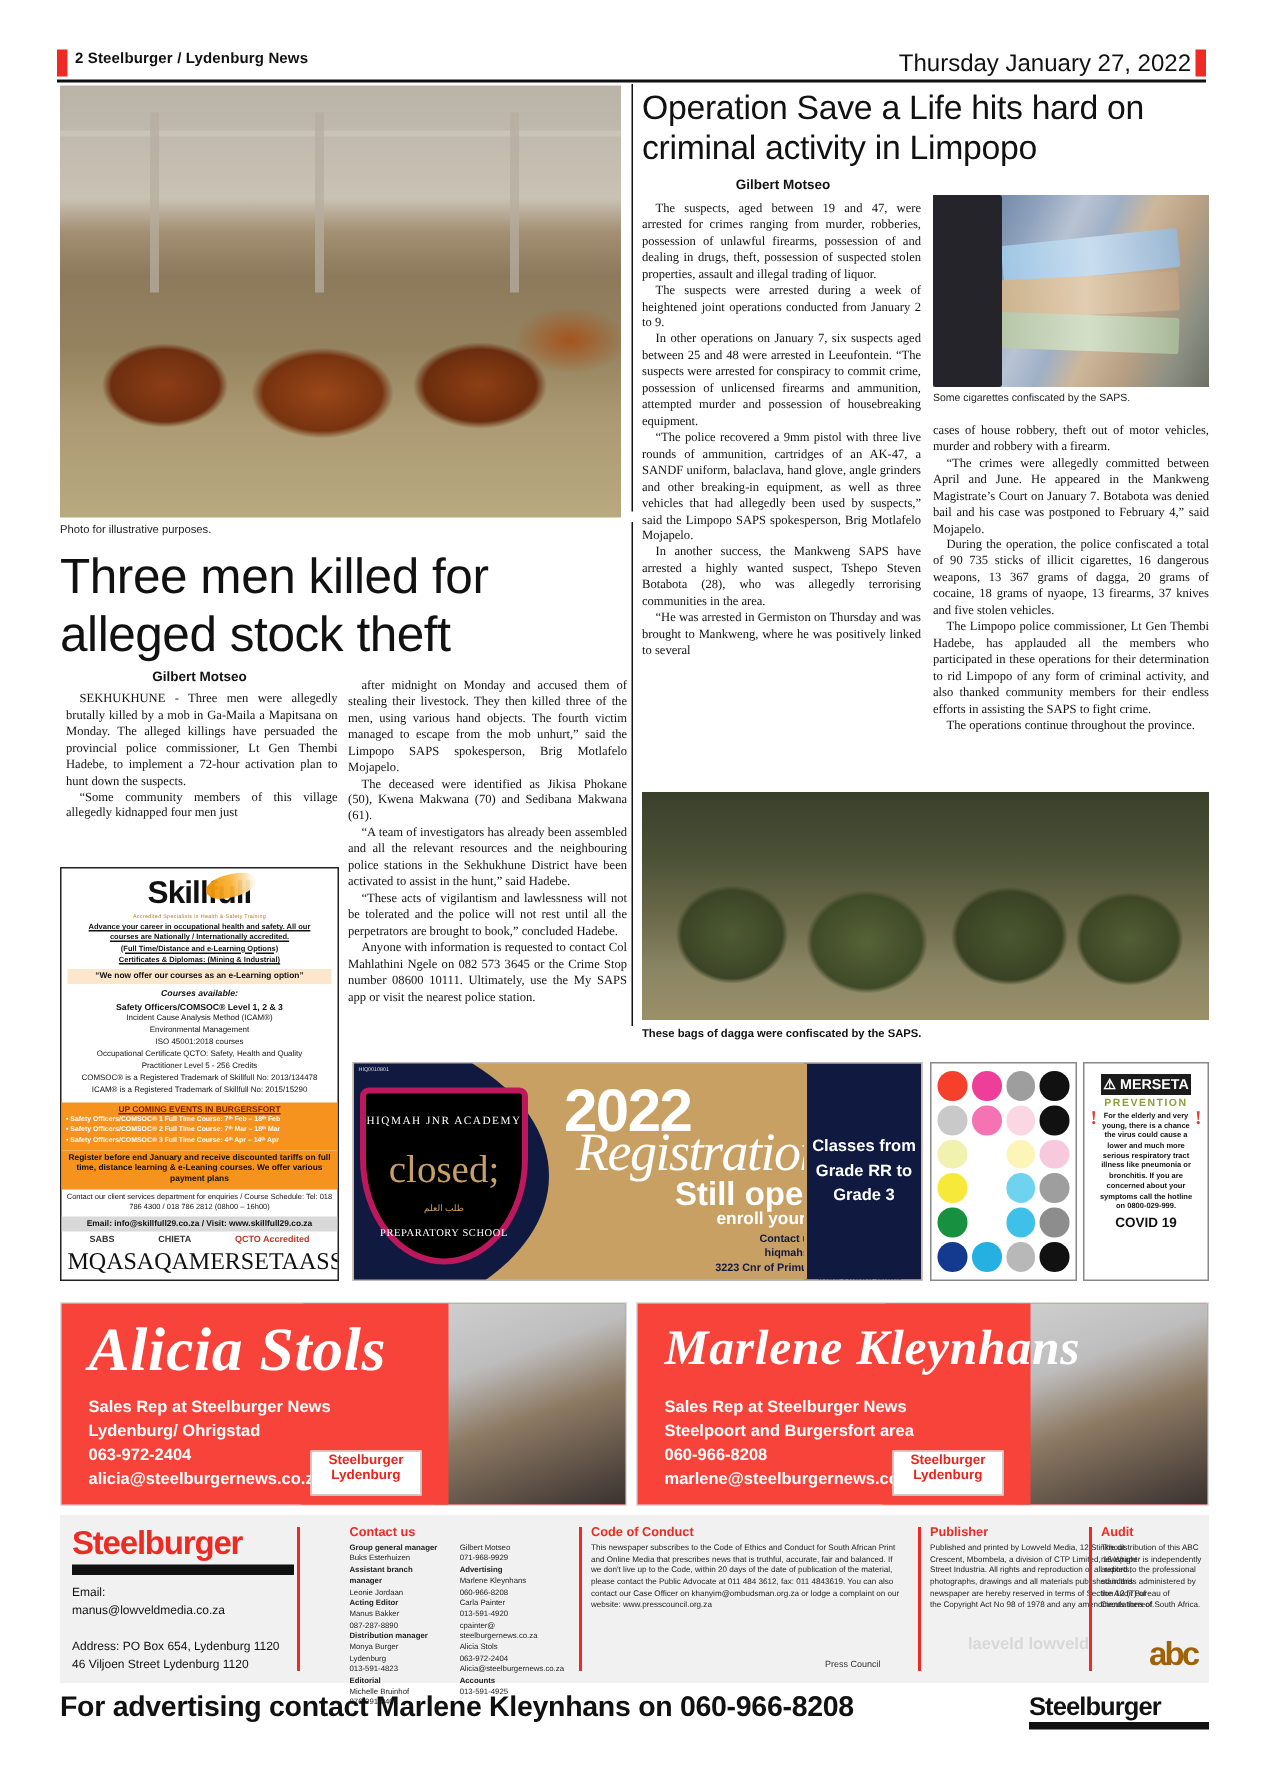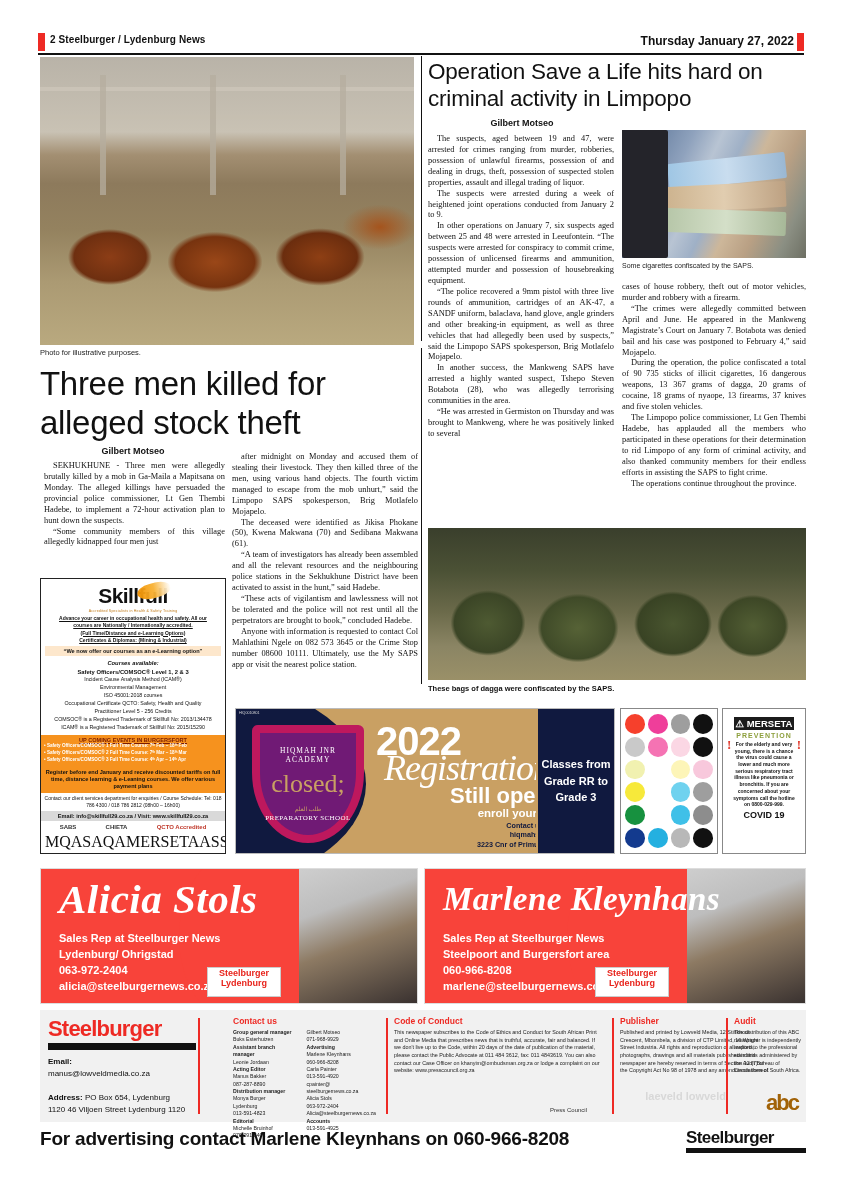--- a/index.html
+++ b/index.html
@@ -16,21 +16,21 @@
 
   
   .top-bar { position:absolute; left:38px; top:33px; width:766px; height:20px; }
   .top-bar .redtick { position:absolute; left:0; top:0; width:7px; height:18px; background:#ee2a24; }
   .top-bar .folio { position:absolute; left:12px; top:1px; font-family:"Liberation Sans",sans-serif;
                     font-weight:bold; font-size:10px; letter-spacing:.1px; color:#111; }
   .top-bar .section { position:absolute; left:0; right:0; top:-2px; text-align:center;
                       font-family:"Liberation Sans",sans-serif; font-weight:bold; font-size:16px;
                       letter-spacing:.4px; }
   .top-bar .date { position:absolute; right:10px; top:1px; font-family:"Liberation Sans",sans-serif;
-                   font-weight:bold; font-size:12px; }
+                   font-weight:normal; font-size:16px; }
   .top-bar .redtick-r { position:absolute; right:0; top:0; width:7px; height:18px; background:#ee2a24; }
   .rule-top { position:absolute; left:38px; top:53px; width:766px; height:2px; background:#111; }
 
   
   .cattle-photo { position:absolute; left:40px; top:57px; width:374px; height:288px;
      background:
        radial-gradient(ellipse 60px 40px at 70px 200px, #8c3d16 0%, #6e2f10 60%, rgba(110,47,16,0) 70%),
        radial-gradient(ellipse 66px 42px at 175px 205px, #9a4718 0%, #77330f 60%, rgba(119,51,15,0) 72%),
        radial-gradient(ellipse 62px 40px at 280px 200px, #8e3f14 0%, #6b2d0e 60%, rgba(107,45,14,0) 72%),
        radial-gradient(ellipse 50px 30px at 340px 170px, #a5541d 0%, rgba(165,84,29,0) 75%),
@@ -121,22 +121,22 @@
      font-weight:bold; font-size:5.6px; padding:2px 0; }
   .sf-logos { display:flex; align-items:center; justify-content:space-around; padding:3px 4px 2px;}
   .sf-logos .lg { font-family:"Liberation Sans",sans-serif; font-weight:bold; font-size:6px; color:#333;}
   .sf-logos2 { display:flex; align-items:center; justify-content:space-around; padding:1px 4px 3px;}
 
   
   .ad-hiqmah { position:absolute; left:235px; top:708px; width:380px; height:146px;
      background:#c9a063; overflow:hidden; border:1px solid #bbb; }
   .hq-navy-l { position:absolute; left:-40px; top:-30px; width:170px; height:210px;
      background:#10193f; border-radius:0 100% 100% 0 / 0 50% 50% 0; }
-  .hq-shield { position:absolute; left:16px; top:16px; width:112px; height:118px;
-     background:#701a75; border:8px solid #be185d; border-radius:6px 6px 52% 52%/6px 6px 62% 62%; }
+  .hq-shield { position:absolute; left:4px; top:16px; width:112px; height:118px;
+     background:#000000; border:4px solid #be185d; border-radius:6px 6px 52% 52%/6px 6px 62% 62%; }
   .hq-shield .arc-top { position:absolute; left:0; right:0; top:13px; text-align:center;
      font-family:"Liberation Serif",serif; font-size:7.5px; color:#fff; letter-spacing:1px; }
   .hq-fleur { position:absolute; left:50%; top:38px; transform:translateX(-50%);
      font-size:26px; color:#c9a063; line-height:1;}
   .hq-shield .arabic { position:absolute; left:0; right:0; top:72px; text-align:center; font-size:6px; color:#c9a063;}
   .hq-shield .prep { position:absolute; left:0; right:0; bottom:12px; text-align:center;
      font-family:"Liberation Serif",serif; font-size:7px; color:#fff; line-height:1.25; letter-spacing:.4px;}
   .hq-2022 { position:absolute; left:140px; top:10px; font-family:"Liberation Sans",sans-serif;
      font-weight:bold; font-size:40px; color:#fff; letter-spacing:-1px; }
   .hq-reg { position:absolute; left:148px; top:38px; font-family:"Liberation Serif",serif;
@@ -202,21 +202,21 @@
   .colophon .cell { position:absolute; top:6px; bottom:4px; }
   .cred-bar { position:absolute; left:0; top:2px; width:2px; bottom:4px; background:#ee2a24; }
   .cell h4 { margin:0 0 3px 0; font-family:"Liberation Sans",sans-serif; font-size:8.5px;
      color:#ee2a24; font-weight:bold; }
   .cell .t { font-family:"Liberation Sans",sans-serif; font-size:5.2px; line-height:1.42; color:#222; }
   .cell .t b { font-weight:bold; }
   .sb-logo { font-family:"Liberation Sans",sans-serif; font-weight:bold; font-size:22px;
      color:#ee2a24; letter-spacing:-.8px; }
   .sb-rule { height:7px; background:#111; margin:1px 0 6px 0; width:148px;}
   .addr { font-family:"Liberation Sans",sans-serif; font-size:8px; line-height:1.5; color:#111; }
-  .addr b { font-weight:bold; }
+  .addr b { font-weight:normal; }
   .press-council { position:absolute; right:6px; bottom:4px; width:46px;
      font-family:"Liberation Sans",sans-serif; font-size:6px; line-height:1.1; color:#333; }
   .abc { position:absolute; right:6px; bottom:2px; font-family:"Liberation Sans",sans-serif;
      font-weight:bold; font-size:22px; color:#a16207; letter-spacing:-2px;}
   .lowveld-wm { position:absolute; right:44px; bottom:16px; font-family:"Liberation Sans",sans-serif;
      font-size:11px; color:#d8d8d8; font-weight:bold; line-height:1;}
 
   
   .footer-strip { position:absolute; left:40px; top:1128px; width:766px; height:34px; }
   .footer-strip .txt { font-family:"Liberation Sans",sans-serif; font-weight:bold;

